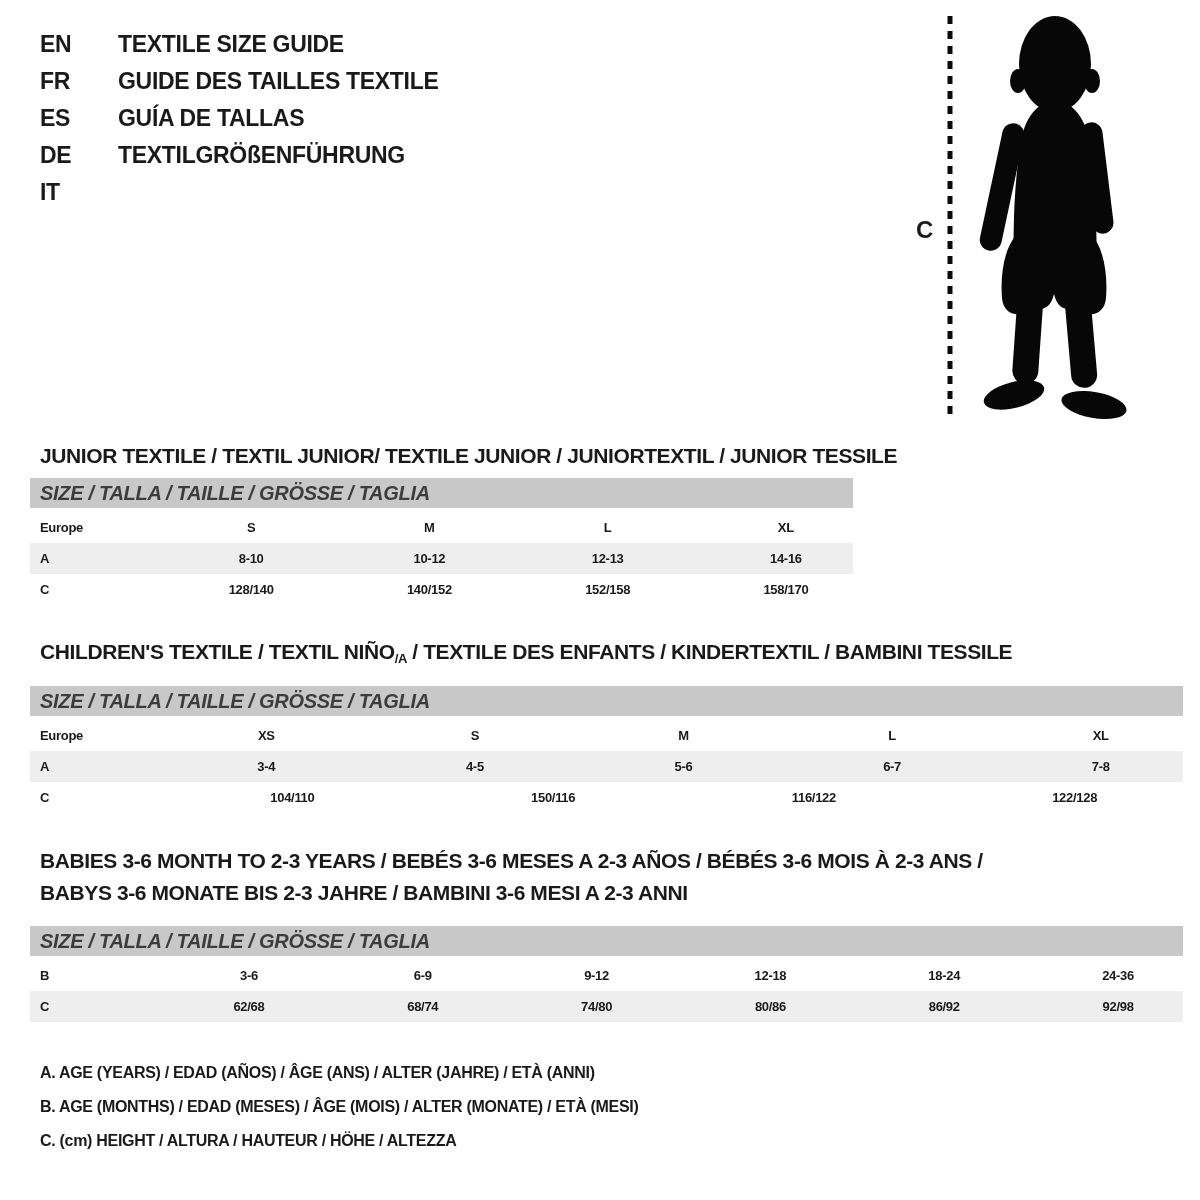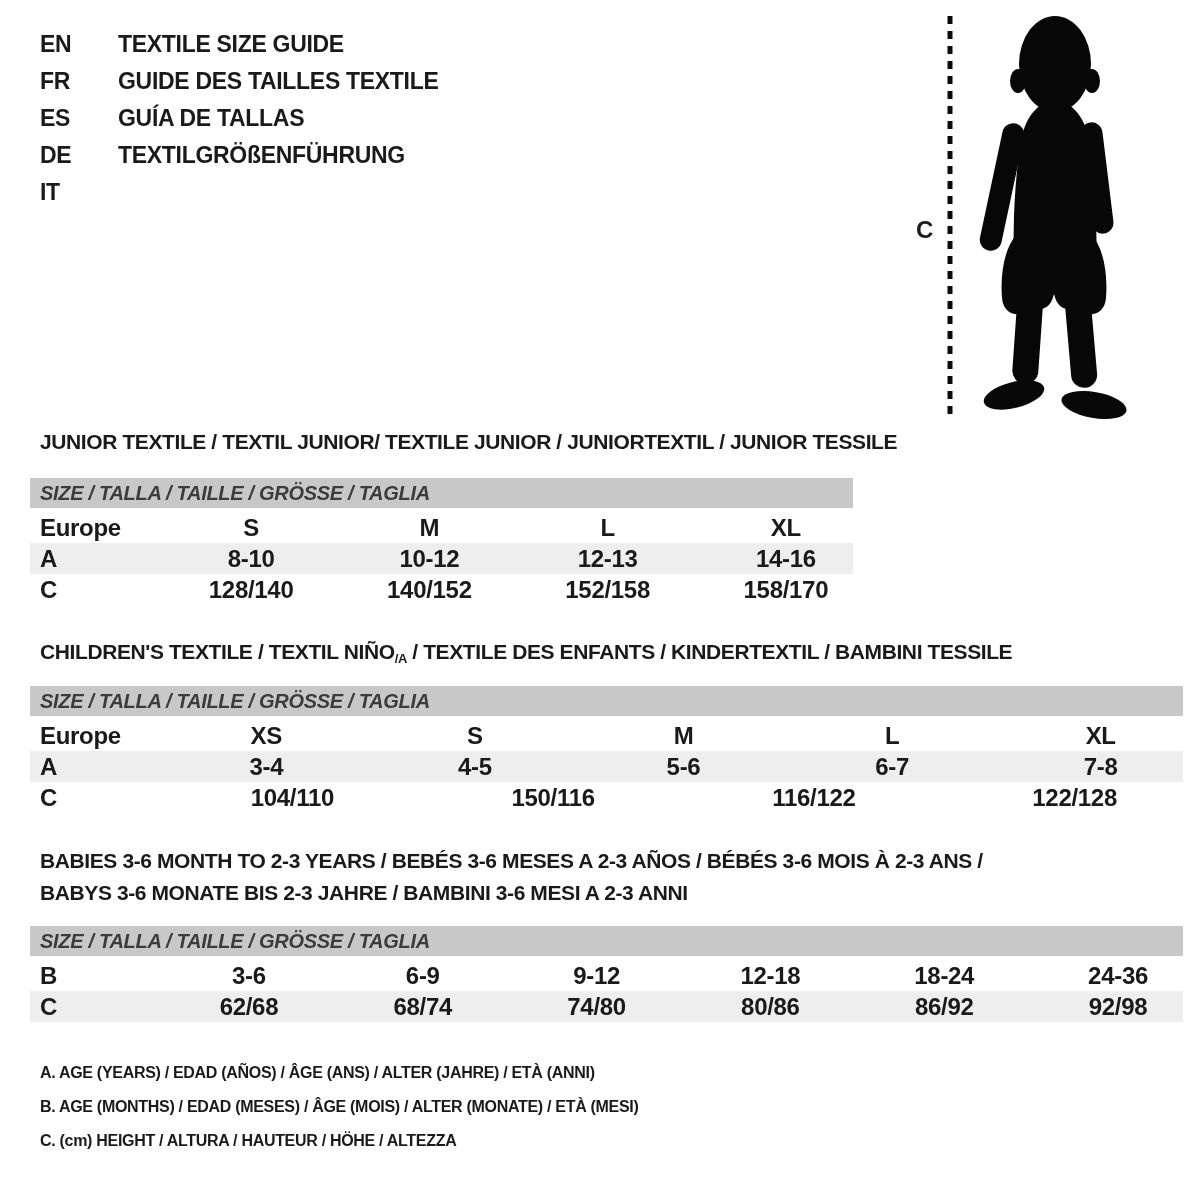--- a/index.html
+++ b/index.html
@@ -12,32 +12,32 @@
   .lang-block{position:absolute;left:40px;top:26px;}
   .lang-row{height:37px;display:flex;align-items:center;font-size:23px;}
   .lang-code{width:78px;flex:0 0 78px;}
   
   .measure-figure{position:absolute;left:910px;top:14px;width:250px;height:412px;}
   .c-label{position:absolute;left:6px;top:202px;font-size:24px;}
   .dash-line{position:absolute;left:36px;top:2px;}
   .toddler{position:absolute;left:58px;top:0;}
   
   .sec-title{position:absolute;margin:0;font-size:21px;letter-spacing:-0.4px;white-space:nowrap;}
-  .title1{left:40px;top:430px;}
+  .title1{left:40px;top:444px;}
   .title2{left:40px;top:640px;}
   .title2 .sub{font-size:0.62em;vertical-align:-0.28em;}
   .title3{left:40px;top:845px;line-height:32px;}
   
   .size-table{position:absolute;left:30px;}
   .table1{top:478px;width:823px;}
   .table2{top:686px;width:1153px;}
   .table3{top:926px;width:1153px;}
   .thead{height:30px;line-height:30px;background:var(--header-bg,#c8c8c8);
          color:var(--header-text,#3c3c3c);padding-left:10px;font-size:20px;margin-bottom:4px;font-style:italic;}
-  .trow{display:flex;height:31px;line-height:31px;font-size:24px;gap:44px;}
+  .trow{display:flex;height:31px;line-height:31px;font-size:13px;gap:44px;}
   .trow.shaded{background:var(--row-bg,#eeeeee);}
   .tlabel{flex:0 0 110px;width:110px;padding-left:10px;box-sizing:border-box;}
   .tcell{flex:1;text-align:center;}
   
   .legend{position:absolute;left:40px;top:1056px;font-size:16px;line-height:34px;}
   .legend div{white-space:nowrap;}
 </style>
 </head>
 <body>
 

